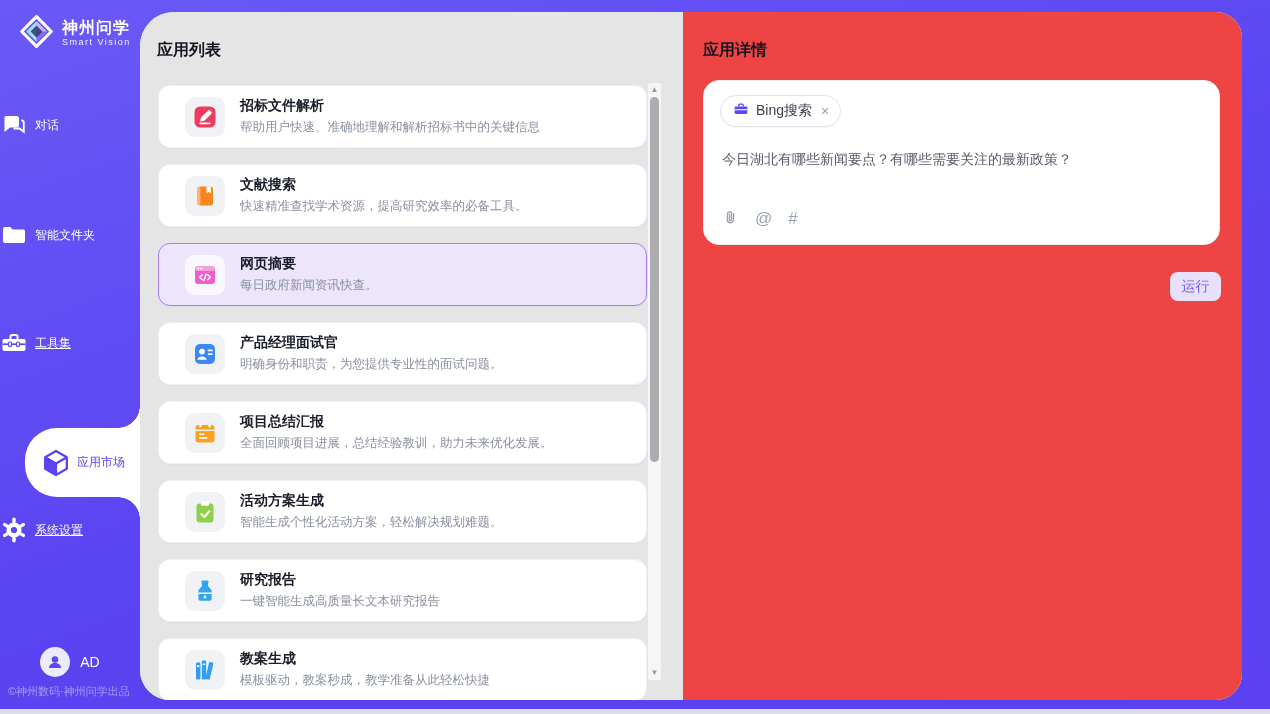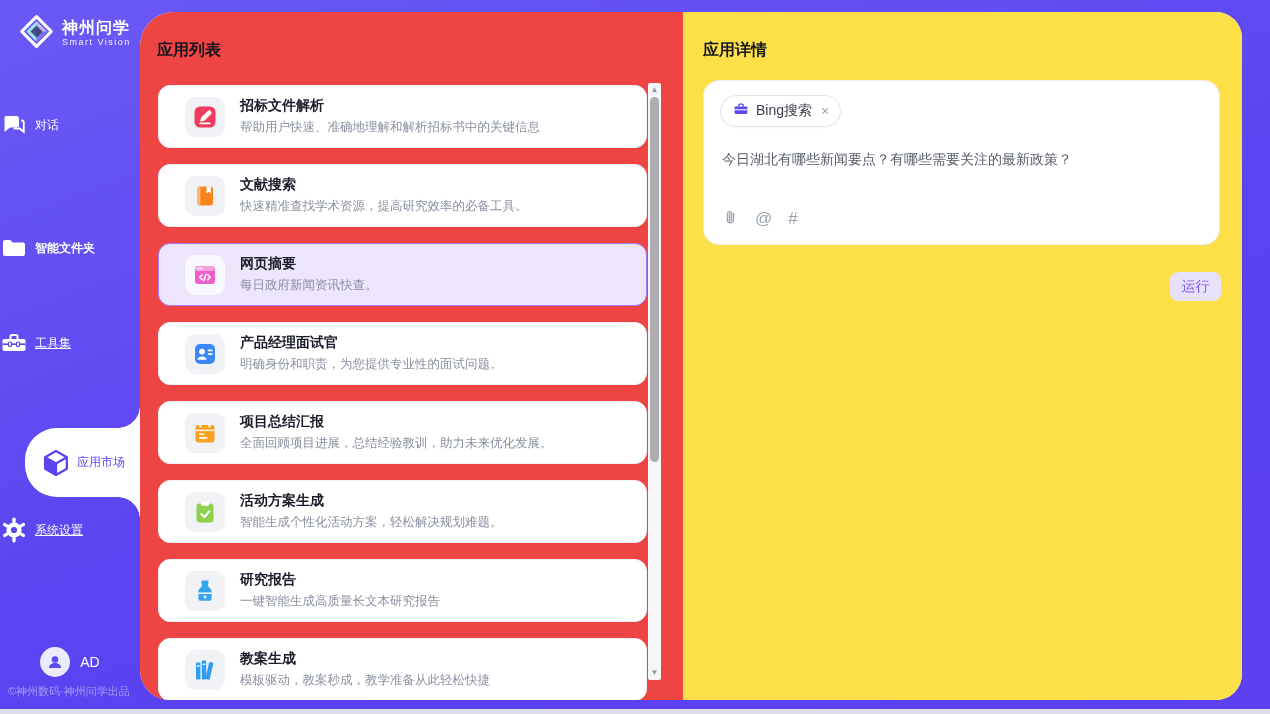--- a/index.html
+++ b/index.html
@@ -15,40 +15,40 @@
   .sidebar { position:absolute; left:0; top:0; width:140px; height:714px; z-index:5; }
   .logo { position:absolute; left:18px; top:13px; display:flex; align-items:center; gap:7px; }
   .logo-text .cn { color:#fff; font-size:16px; font-weight:bold; letter-spacing:1px; line-height:18px; }
   .logo-text .en { color:rgba(255,255,255,.92); font-size:9px; letter-spacing:1.5px; line-height:11px; }
   .side-nav { position:absolute; left:0; top:0; width:140px; height:714px; }
   .side-item { position:absolute; left:0; width:140px; display:flex; align-items:center; gap:7px; cursor:pointer; }
   .side-item .side-label { color:#fff; font-size:12px; }
   .side-item.underline .side-label { text-decoration:underline; }
   .side-item .side-icon { height:28px; display:flex; align-items:center; justify-content:center; }
   .side-item.slot-0 { top:111px; }
-  .side-item.slot-1 { top:234px;font-weight:bold; }
+  .side-item.slot-1 { top:221px; }
   .side-item.slot-2 { top:329px; }
   .side-item.slot-4 { top:516px; }
   .side-item.active { top:428px; left:25px; width:115px; height:69px; background:#fff;
     border-radius:32px 0 0 32px; justify-content:center; gap:5px; }
   .side-item.active .side-label { color:#5b45f2; }
   .side-item.active::before, .side-item.active::after { content:""; position:absolute; right:0; width:22px; height:22px; }
   .side-item.active::before { top:-22px; background:radial-gradient(circle 22px at 0 0, rgba(0,0,0,0) 21.5px, #fff 22px); }
   .side-item.active::after  { bottom:-22px; background:radial-gradient(circle 22px at 0 100%, rgba(0,0,0,0) 21.5px, #fff 22px); }
   .user-row { position:absolute; left:0; top:647px; width:140px; display:flex; align-items:center; justify-content:center; gap:10px; cursor:pointer; }
   .avatar { width:30px; height:30px; border-radius:50%; background:#eceafb; display:flex; align-items:center; justify-content:center; }
   .user-name { color:#fff; font-size:14px; }
   .copyright { position:absolute; left:8px; top:684px; color:rgba(255,255,255,.45); font-size:11px; white-space:nowrap; }
 
   
   .content { position:absolute; left:140px; top:12px; width:1102px; height:688px;
     background:#fff; border-radius:34px 26px 26px 30px; overflow:hidden; z-index:4; }
 
   
-  .list-panel { position:absolute; left:0; top:0; width:543px; height:100%; background:#ef4444; }
+  .list-panel { position:absolute; left:0; top:0; width:543px; height:100%; background:#e5e5e5; }
   .panel-title { position:absolute; left:17px; top:28px; font-size:16px; font-weight:bold; color:#14161f; }
   .cards { position:absolute; left:18px; top:73px; width:489px; height:615px; overflow:hidden;
     display:flex; flex-direction:column; gap:16px; }
   .app-card { flex:0 0 63px; background:#fff; border:1px solid #eef0f4; border-radius:12px;
     display:flex; align-items:center; padding:0 26px; gap:15px; cursor:pointer;
     box-shadow:0 1px 2px rgba(25,28,50,.03); }
   .app-card.selected { background:#ece5fc; border:1px solid #a57ef4; }
   .badge { flex:0 0 40px; width:40px; height:40px; border-radius:10px; background:#f1f2f6;
     display:flex; align-items:center; justify-content:center; }
   .app-card.selected .badge { background:#faf8ff; }
@@ -57,21 +57,21 @@
   .app-name { font-size:14px; font-weight:bold; color:#1a1d29; white-space:nowrap; }
   .app-desc { font-size:12.5px; color:#8a90a0; white-space:nowrap; overflow:hidden; text-overflow:ellipsis;text-align:right; }
 
   
   .scrollbar { position:absolute; left:508px; top:71px; width:13px; height:597px; background:#f6f6f8; border-radius:2px; }
   .sb-arrow { position:absolute; left:0; width:13px; height:12px; color:#97979d; font-size:8px; line-height:12px; text-align:center; cursor:pointer; }
   .sb-up { top:1px; } .sb-down { bottom:1px; }
   .sb-thumb { position:absolute; left:2px; top:14px; width:9px; height:365px; background:#acacb1; border-radius:5px; cursor:pointer; }
 
   
-  .detail-panel { position:absolute; left:543px; top:0; width:559px; height:100%; background:#fde047; }
+  .detail-panel { position:absolute; left:543px; top:0; width:559px; height:100%; background:#ef4444; }
   .detail-card { position:absolute; left:20px; top:68px; width:517px; height:165px; background:#fff;
     border:1px solid #ececf1; border-radius:16px; }
   .chip { position:absolute; left:16px; top:14px; height:32px; display:inline-flex; align-items:center; gap:7px;
     padding:0 11px 0 12px; background:#fff; border:1px solid #e3e4ea; border-radius:17px; cursor:pointer;
     box-shadow:0 1px 2px rgba(25,28,50,.04); }
   .chip-label { font-size:14px; color:#3a3f4c; }
   .chip-close { font-size:14px; color:#9aa0ab; margin-left:2px; cursor:pointer; }
   .query-text { position:absolute; left:18px; top:68px; right:16px; font-size:14px; color:#565c6a; line-height:20px; }
   .input-tools { position:absolute; left:18px; bottom:16px; display:flex; align-items:center; gap:16px; color:#9aa2af; }
   .input-tools .tool { height:18px; display:flex; align-items:center; cursor:pointer; }

